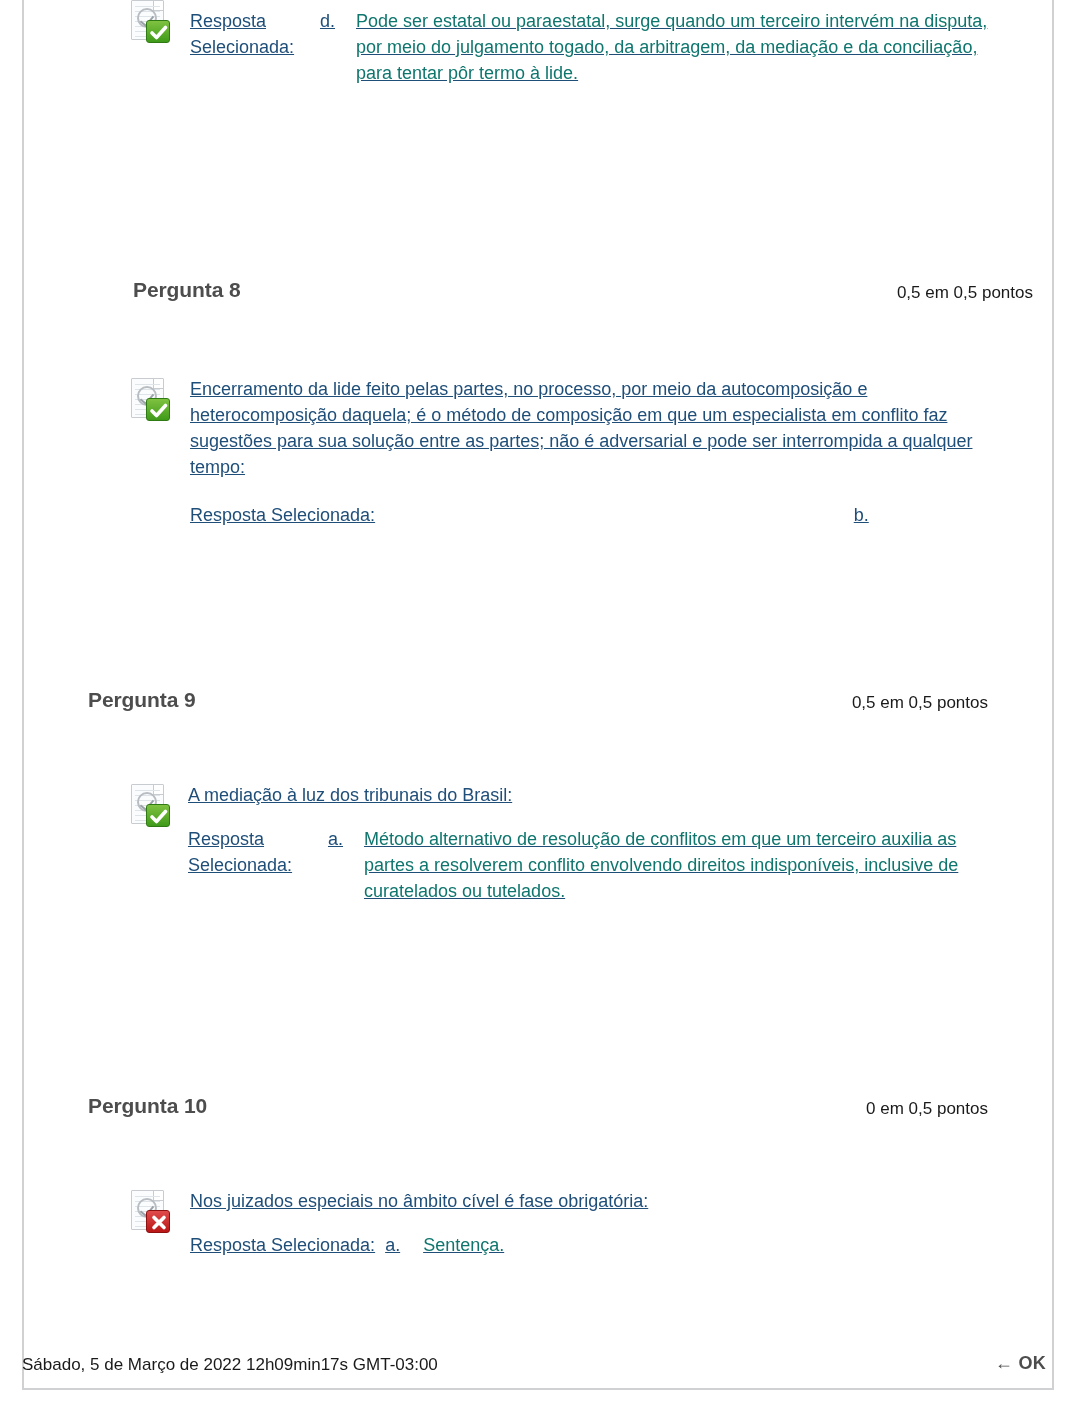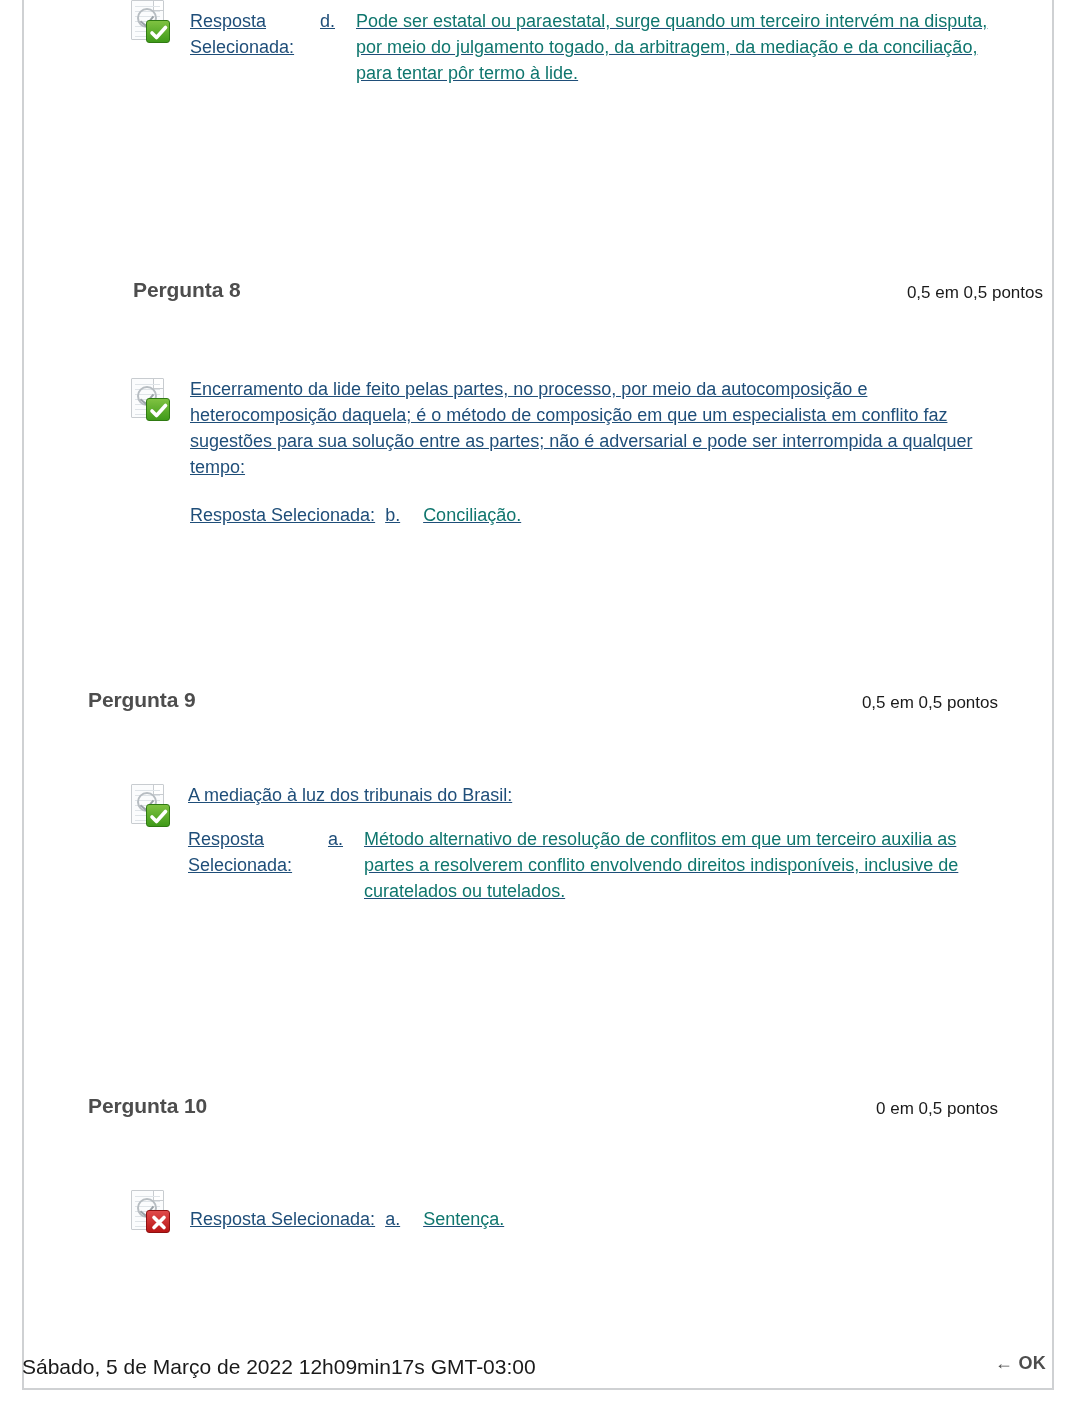--- a/index.html
+++ b/index.html
@@ -51,21 +51,21 @@
     position: absolute;
     left: 88px;
     top: 0;
     font-size: 21px;
     font-weight: bold;
     color: #4d4d4d;
     letter-spacing: -0.1px;
   }
   .qpoints {
     position: absolute;
-    right: 80px;
+    right: 90px;
     top: 5px;
     font-size: 17px;
     color: #1a1a1a;
     white-space: nowrap;
   }
 
   
   .qicon {
     position: absolute;
     width: 44px;
@@ -185,21 +185,21 @@
     position: absolute;
     left: 0;
     bottom: 28px;
     width: 1078px;
     height: 32px;
   }
   .footer-date {
     position: absolute;
     left: 22px;
     top: 0;
-    font-size: 21px;
+    font-size: 17px;
     color: #1a1a1a;
     white-space: nowrap;
   }
   .footer-ok {
     position: absolute;
     right: 32px;
     top: -2px;
     font-size: 18px;
     font-weight: bold;
     color: #4d4d4d;
@@ -272,21 +272,20 @@
         <svg width="24" height="23" viewBox="0 0 24 23">
           <path d="M5 12 L9.5 16.5 L18.5 6.5" stroke="#ffffff" stroke-width="3.6" fill="none" stroke-linecap="round" stroke-linejoin="round"></path>
         </svg>
       </div>
     </div>
     <div class="qbody" style="left:190px; top:0px; right:95px;">
       <p class="qtext">Encerramento da lide feito pelas partes, no processo, por meio da autocomposição e heterocomposição daquela; é o método de composição em que um especialista em conflito faz sugestões para sua solução entre as partes; não é adversarial e pode ser interrompida a qualquer tempo:</p>
       <div class="ansrow" style="margin-top:22px; padding-left:8px;">
         <div class="ans-label" style="width:160px;">Resposta Selecionada:</div>
         <div class="ans-letter" style="width:38px;">b.</div>
-        <div class="ans-value">Conciliação.</div>
       </div>
     </div>
   </div>
 
   <div class="qblock" style="top:688px;">
     <div class="qheader">
       <div class="qtitle">Pergunta 9</div>
       <div class="qpoints">0,5 em 0,5 pontos</div>
     </div>
   </div>
@@ -345,20 +344,21 @@
         </div>
         <div class="doc-check"></div>
       </div>
       <div class="badge incorrect">
         <svg width="24" height="23" viewBox="0 0 24 23">
           <path d="M7 6.5 L17 16.5 M17 6.5 L7 16.5" stroke="#ffffff" stroke-width="3.6" fill="none" stroke-linecap="round"></path>
         </svg>
       </div>
     </div>
     <div class="qbody" style="left:190px; top:0px; right:78px;">
+      <p class="qtext">Nos juizados especiais no âmbito cível é fase obrigatória:</p>
       <div class="ansrow" style="margin-top:18px; padding-left:8px;">
         <div class="ans-label" style="width:160px;">Resposta Selecionada:</div>
         <div class="ans-letter" style="width:38px;">a.</div>
         <div class="ans-value">Sentença.</div>
       </div>
     </div>
   </div>
 
   <div class="footer">
     <div class="footer-date">Sábado, 5 de Março de 2022 12h09min17s GMT-03:00</div>

